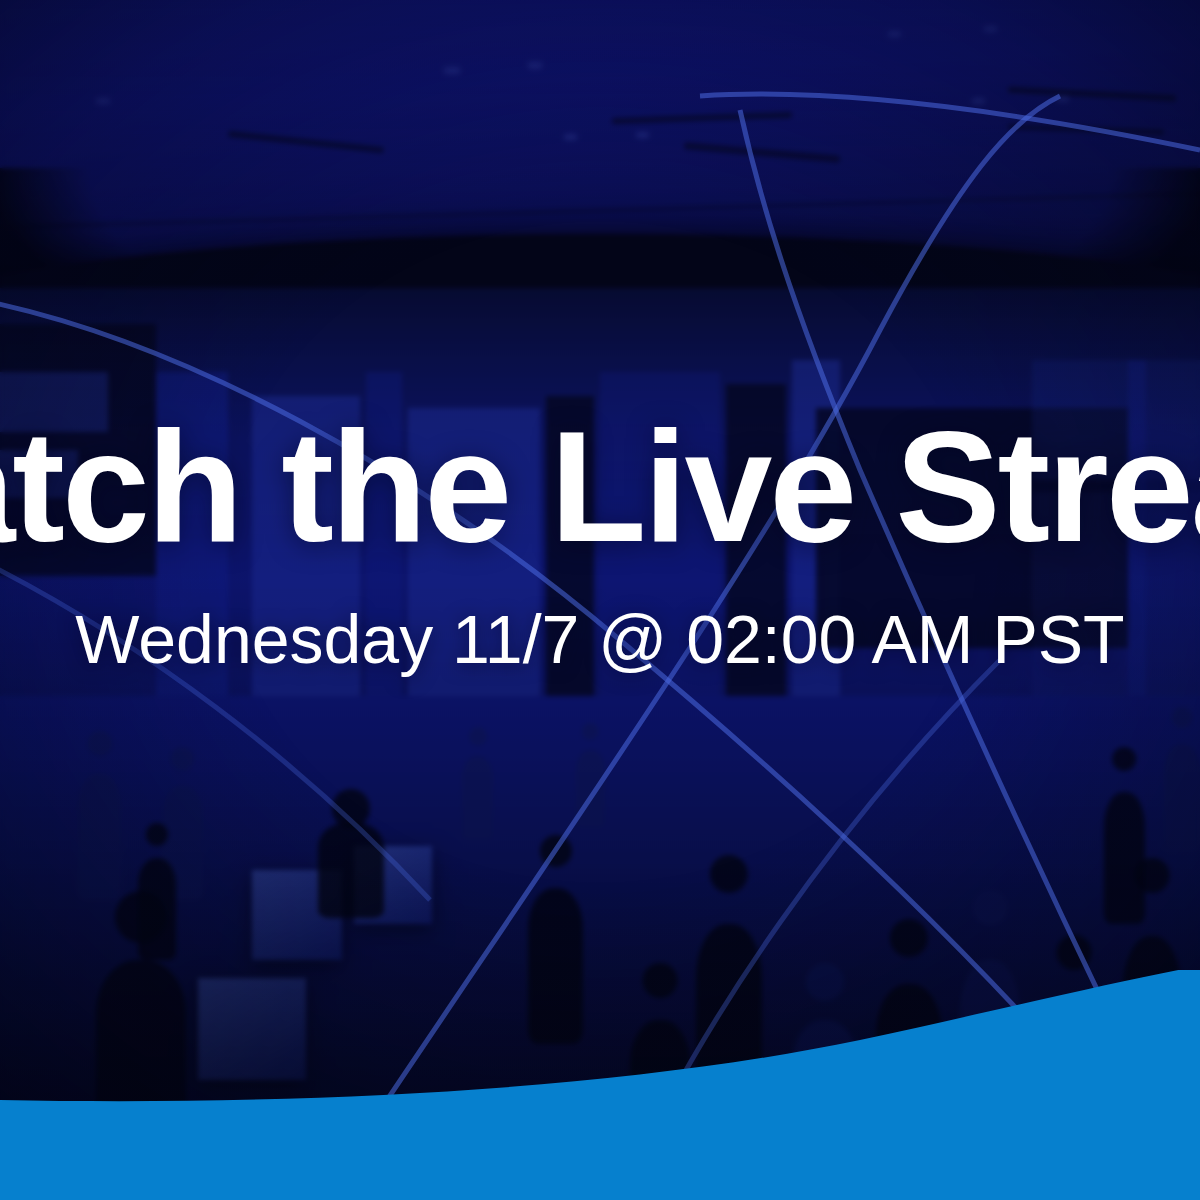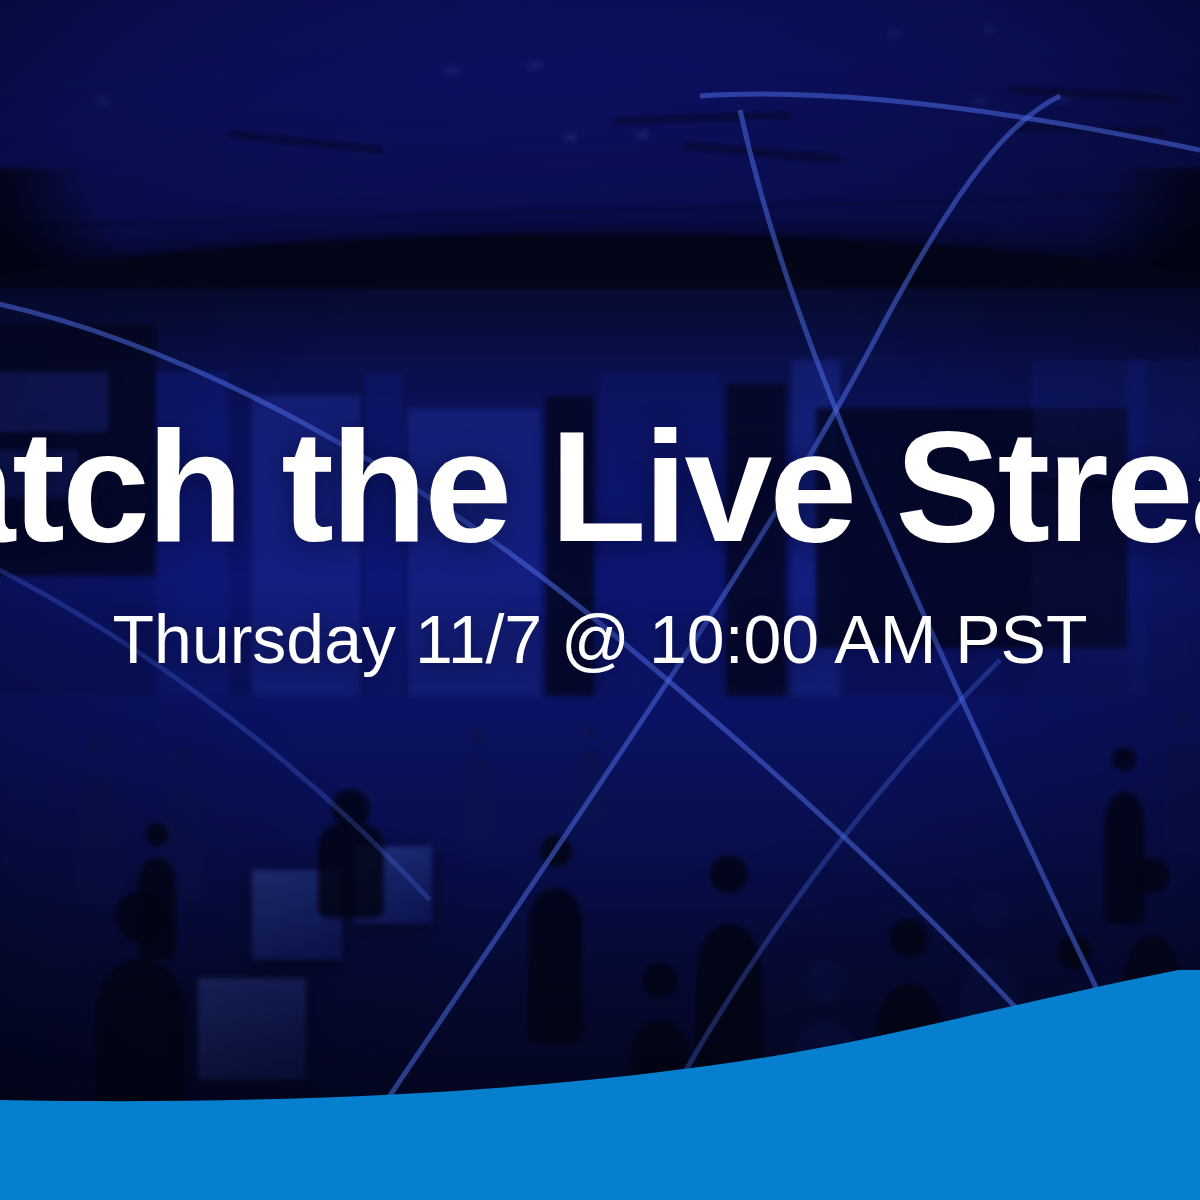--- a/index.html
+++ b/index.html
@@ -365,21 +365,21 @@
         <path d="M -20,300 C 180,340 420,470 620,640 C 800,790 960,940 1090,1090"></path>
         <path d="M 700,96 C 820,88 980,104 1200,150"></path>
         <path d="M 620,1200 C 700,1020 840,820 1000,660" stroke-opacity="0.34"></path>
         <path d="M -20,560 C 140,640 300,760 430,900" stroke-opacity="0.30"></path>
       </g>
     </svg>
   </div>
 
   <div class="text-stack">
     <h1 class="headline">Watch the Live Stream</h1>
-    <p class="subhead">Thursday 11/7 @ 10:00 AM PST</p>
+    <p class="subhead">Wednesday 11/7 @ 02:00 AM PST</p>
   </div>
 
   <div class="bottom-curve">
     <svg viewBox="0 0 1200 230" preserveAspectRatio="none" aria-hidden="true">
       <path d="M 0,232 L 0,130 C 300,136 620,120 860,70 C 1000,40 1120,10 1200,-4 L 1200,232 Z" fill="#0680CE"></path>
     </svg>
   </div>
 
 </div>
 

